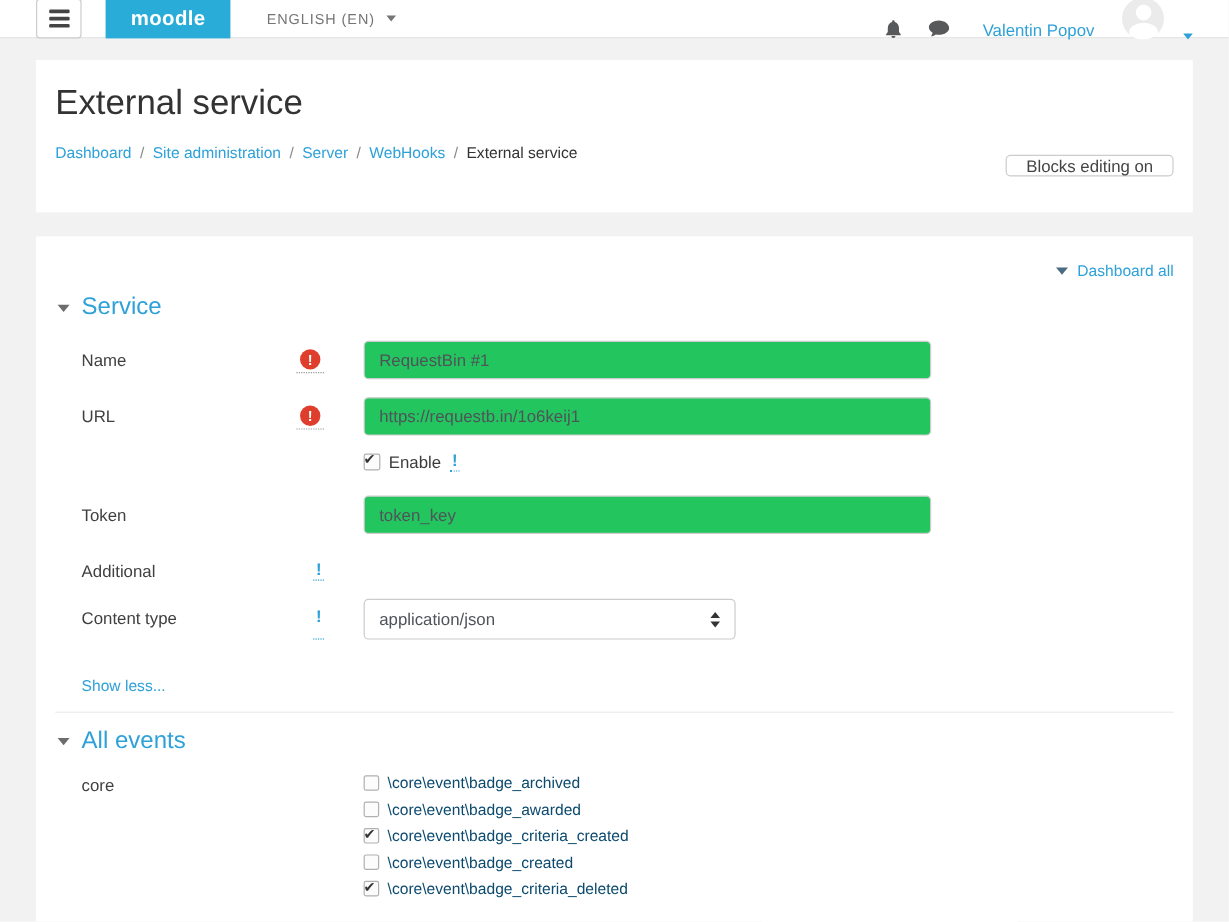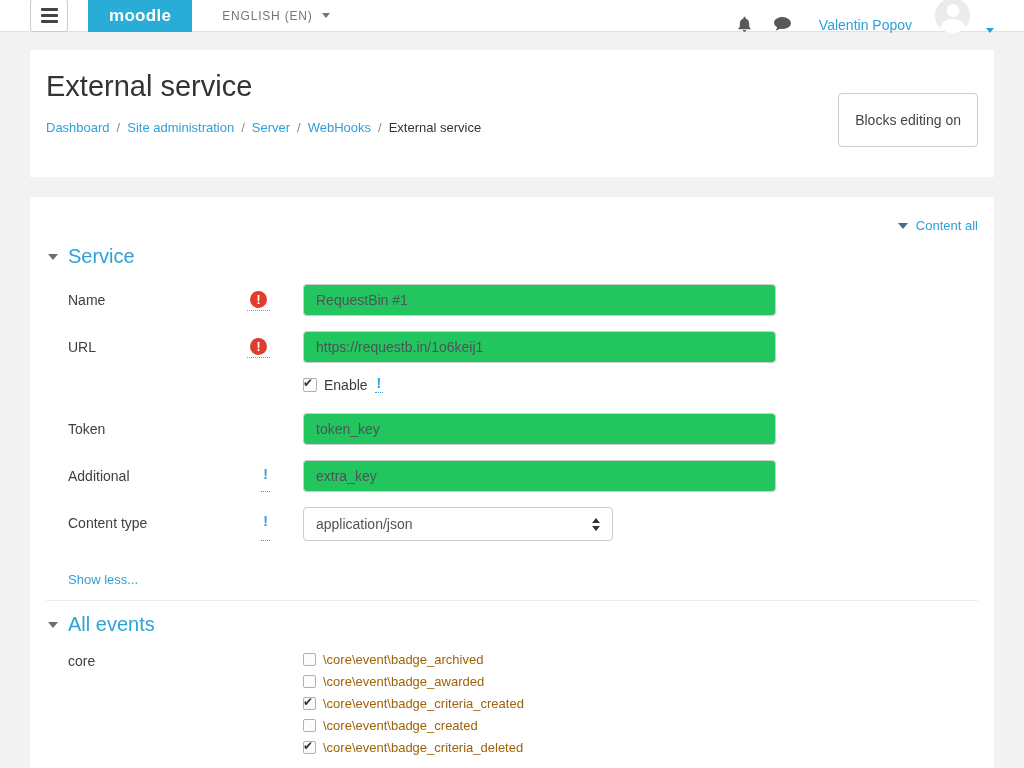--- a/index.html
+++ b/index.html
@@ -49,21 +49,21 @@
   .card { background: #fff; margin: 0 30px; }
   .header-card { margin-top: 18px; padding: 20px 16px 30px 16px; position: relative; height: 127px; }
   .page-title { font-size: 29px; font-weight: 400; color: #333; }
   .breadcrumb { margin-top: 17px; font-size: 13px; display: flex; gap: 7px; align-items: center; }
   .breadcrumb a { color: #2ea1d8; text-decoration: none; cursor: pointer; }
   .breadcrumb .sep { color: #8a8a8a; }
   .breadcrumb .current { color: #333; }
   .blocks-btn {
     position: absolute; right: 16px; bottom: 30px;
     background: #fff; border: 1px solid #ccc; border-radius: 4px;
-    font-size: 14px; color: #444; padding: 18px 16px; cursor: pointer;
+    font-size: 14px; color: #444; padding: 0 16px; cursor: pointer;
     font-family: inherit;
   }
   .main-card { margin-top: 20px; padding: 16px 16px 0 16px; height: 600px; }
   .collapse-line { display: flex; justify-content: flex-end; align-items: center;
     gap: 8px; margin-top: 5px; }
   .collapse-link { color: #2ea1d8; font-size: 13px; cursor: pointer; }
   .tri-down { width: 0; height: 0; border-left: 5px solid transparent;
     border-right: 5px solid transparent; border-top: 6px solid #6d6d6d; }
   .section-head { display: flex; align-items: center; gap: 10px; margin: 12px 0 0 2px; cursor: pointer; }
   .section-title { color: #2ea1d8; font-size: 20px; font-weight: 400; }
@@ -108,21 +108,21 @@
   .updown .d { width: 0; height: 0; border-left: 4px solid transparent;
     border-right: 4px solid transparent; border-top: 5px solid #333; }
   .show-less { margin-left: 22px; margin-top: 16px; font-size: 13px;
     color: #2ea1d8; cursor: pointer; display: inline-block; }
   .divider { border-top: 1px solid #ececec; margin-top: 12px; }
   
   .events-area { display: flex; margin-left: 22px; margin-top: 16px; }
   .events-group-label { width: 235px; font-size: 14px; color: #404040; padding-top: 1px; }
   .events-list { display: flex; flex-direction: column; gap: 7px; }
   .event-row { display: flex; align-items: center; gap: 7px; height: 15px; }
-  .event-row .elabel { font-size: 13px; color: #a16207; }
+  .event-row .elabel { font-size: 13px; color: #0c4a6e; }
 </style>
 </head>
 <body>
 
 <div class="topbar">
   <div class="hamburger">
     <span></span>
       <span></span>
       <span></span>
   </div>
@@ -164,21 +164,21 @@
     <span class="sep">/</span>
     <span class="current">External service</span>
   </div>
   <button class="blocks-btn">Blocks editing on</button>
 </div>
 
 <div class="card main-card">
 
   <div class="collapse-line">
     <span class="tri-down" style="border-top-color:#4a6b80"></span>
-    <span class="collapse-link">Content all</span>
+    <span class="collapse-link">Dashboard all</span>
   </div>
 
   <div class="section-head">
     <span class="tri-down"></span>
     <span class="section-title">Service</span>
   </div>
 
   <div class="form-area">
     
     <div class="frow">
@@ -211,21 +211,20 @@
       <div class="flabel">Token</div>
       <div class="fmarker"></div>
       <input class="tinput" type="text" value="token_key" style="">
     </div>
     
     <div class="frow">
       <div class="flabel">Additional</div>
       <div class="fmarker">
         <span class="info-mark">!</span>
       </div>
-      <input class="tinput" type="text" value="extra_key" style="">
     </div>
     
     <div class="frow">
       <div class="flabel">Content type</div>
       <div class="fmarker">
         <span class="info-mark">!</span>
       </div>
       <div class="select-box">
         <span>application/json</span>
         <span class="updown">

